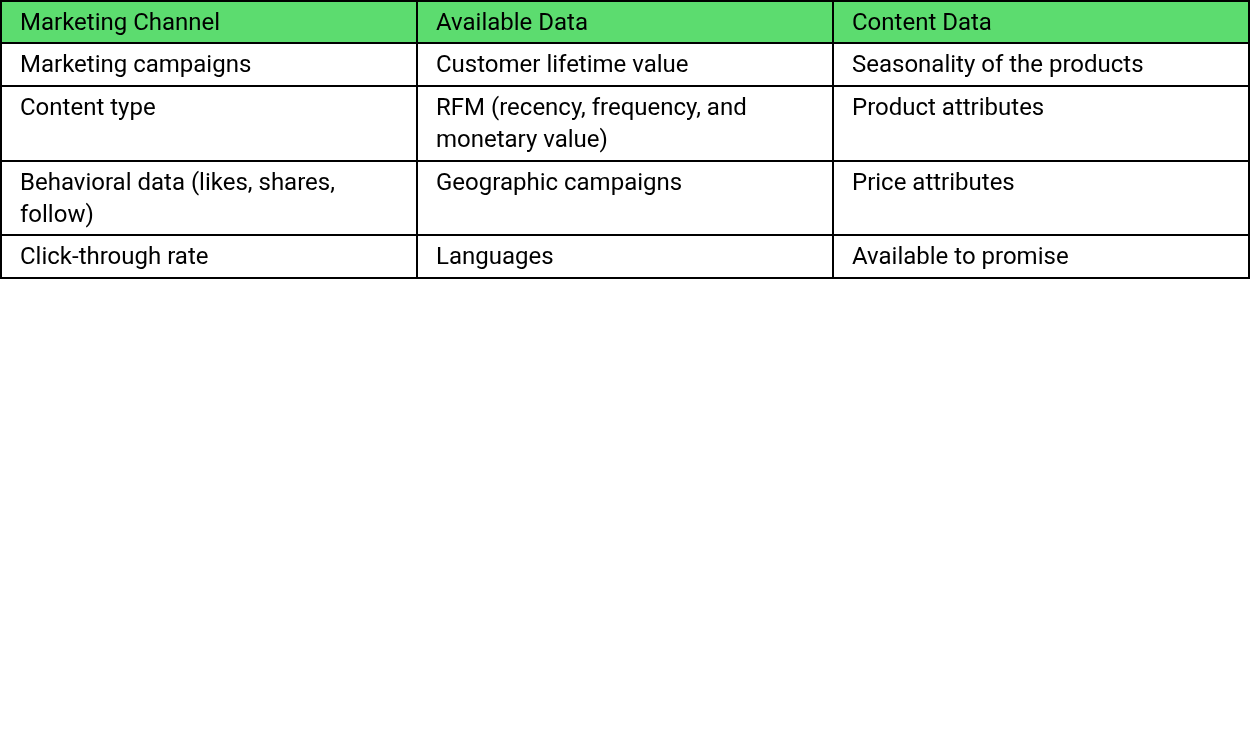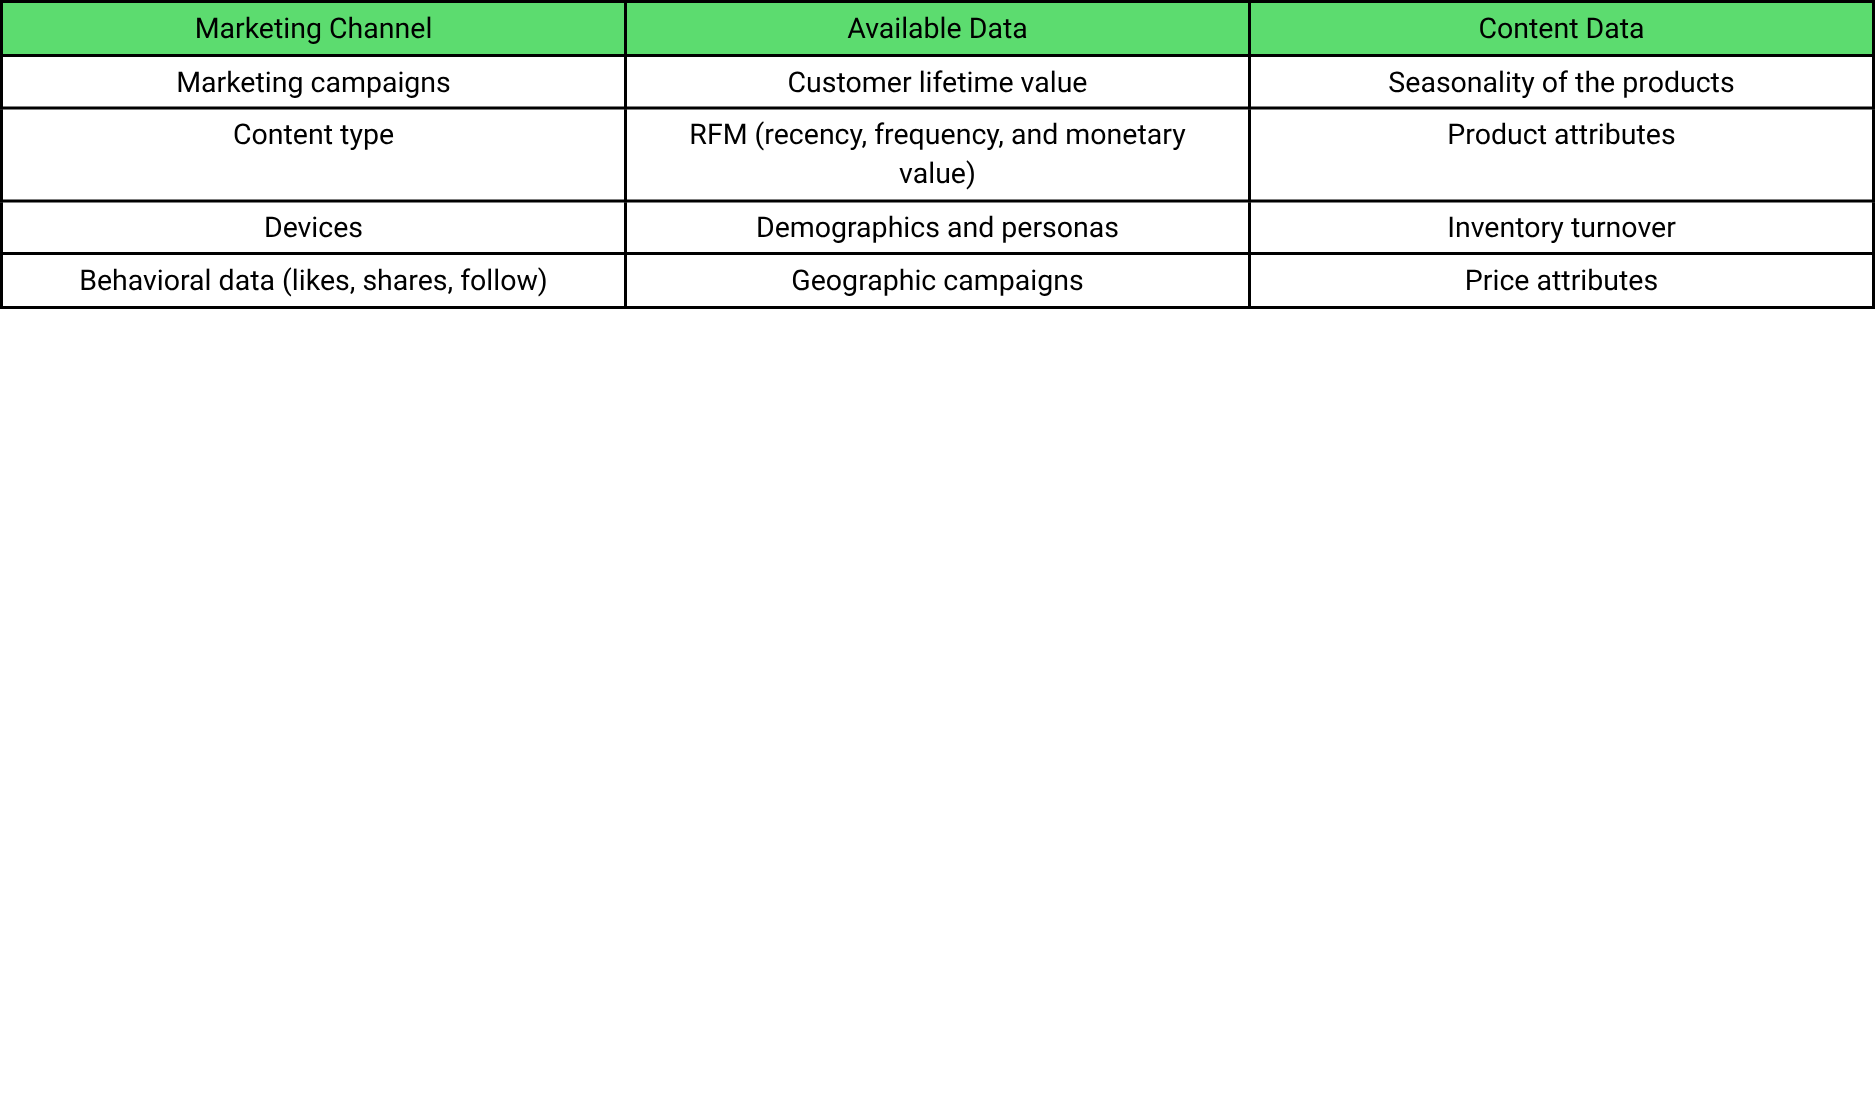--- a/index.html
+++ b/index.html
@@ -15,23 +15,23 @@
       height: 730px;
     }
     table {
       border-collapse: collapse;
       width: 1250px;
       table-layout: fixed;
     }
     th, td {
       border: 2px solid #000000;
       padding: 4px 18px;
-      text-align: center;
+      text-align: left;
       vertical-align: top;
-      font-size: 19px;
+      font-size: 24px;
       line-height: 1.35;
       font-weight: 400;
       color: #000000;
     }
     th {
       background-color: #5cdc6f;
       font-weight: 400;
     }
     col {
       width: 33.333%;
@@ -58,23 +58,23 @@
       <td>Marketing campaigns</td>
       <td>Customer lifetime value</td>
       <td>Seasonality of the products</td>
     </tr>
     <tr>
       <td>Content type</td>
       <td>RFM (recency, frequency, and monetary value)</td>
       <td>Product attributes</td>
     </tr>
     <tr>
-      <td>Devices</td>
-      <td>Demographics and personas</td>
-      <td>Inventory turnover</td>
-    </tr>
-    <tr>
       <td>Behavioral data (likes, shares, follow)</td>
       <td>Geographic campaigns</td>
       <td>Price attributes</td>
+    </tr>
+    <tr>
+      <td>Click-through rate</td>
+      <td>Languages</td>
+      <td>Available to promise</td>
     </tr>
   </tbody>
 </table>
 
 </body></html>

